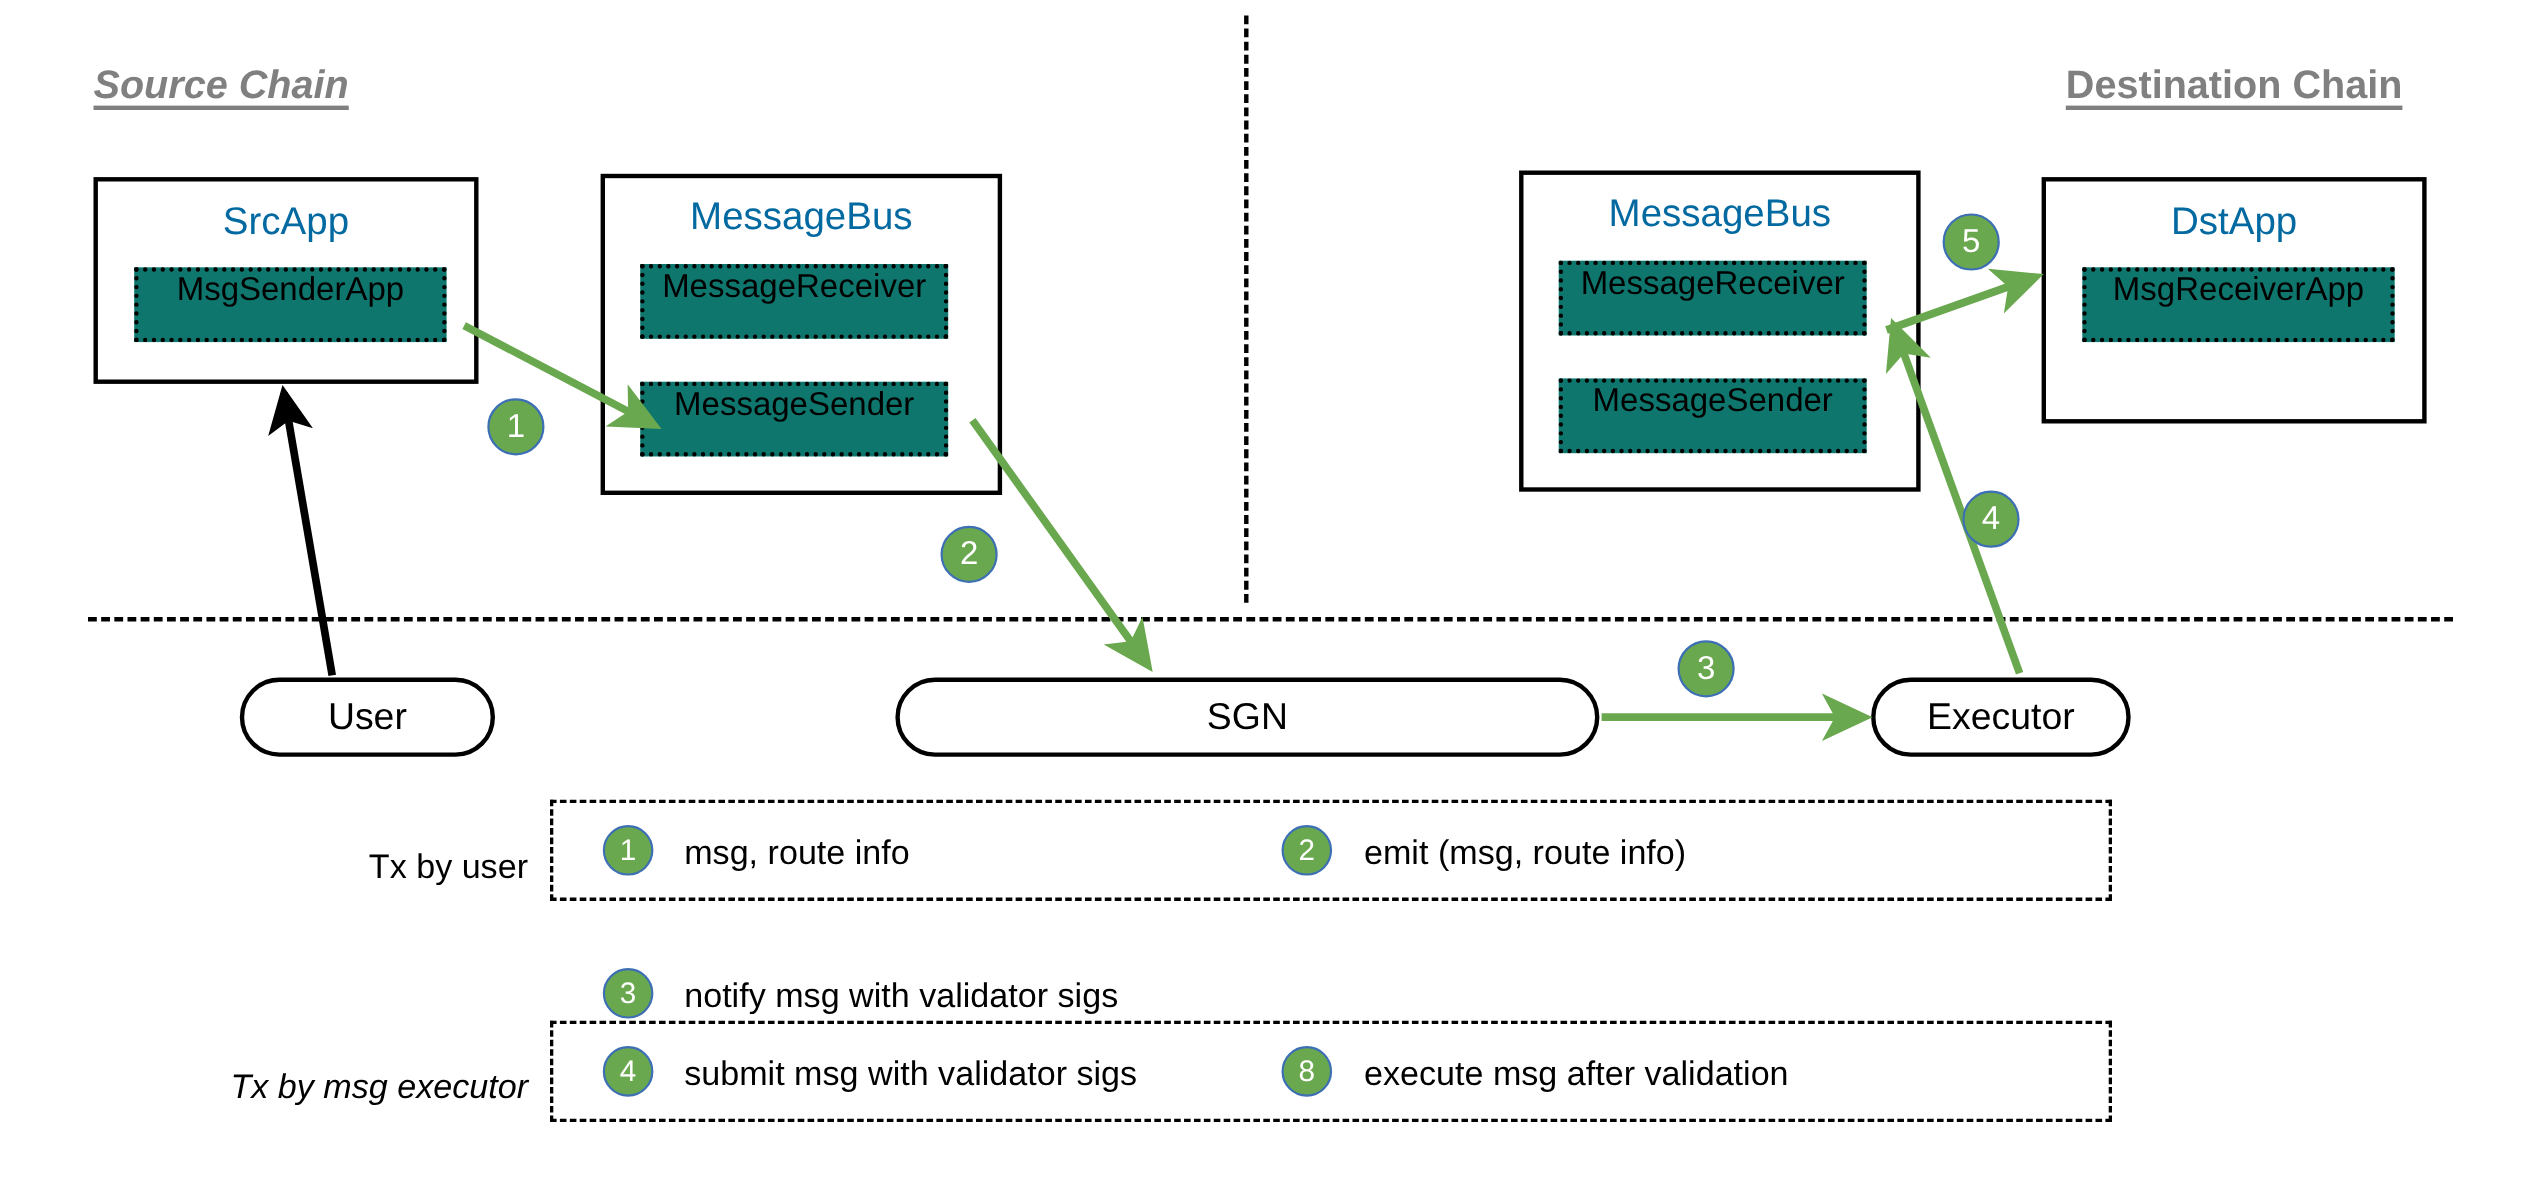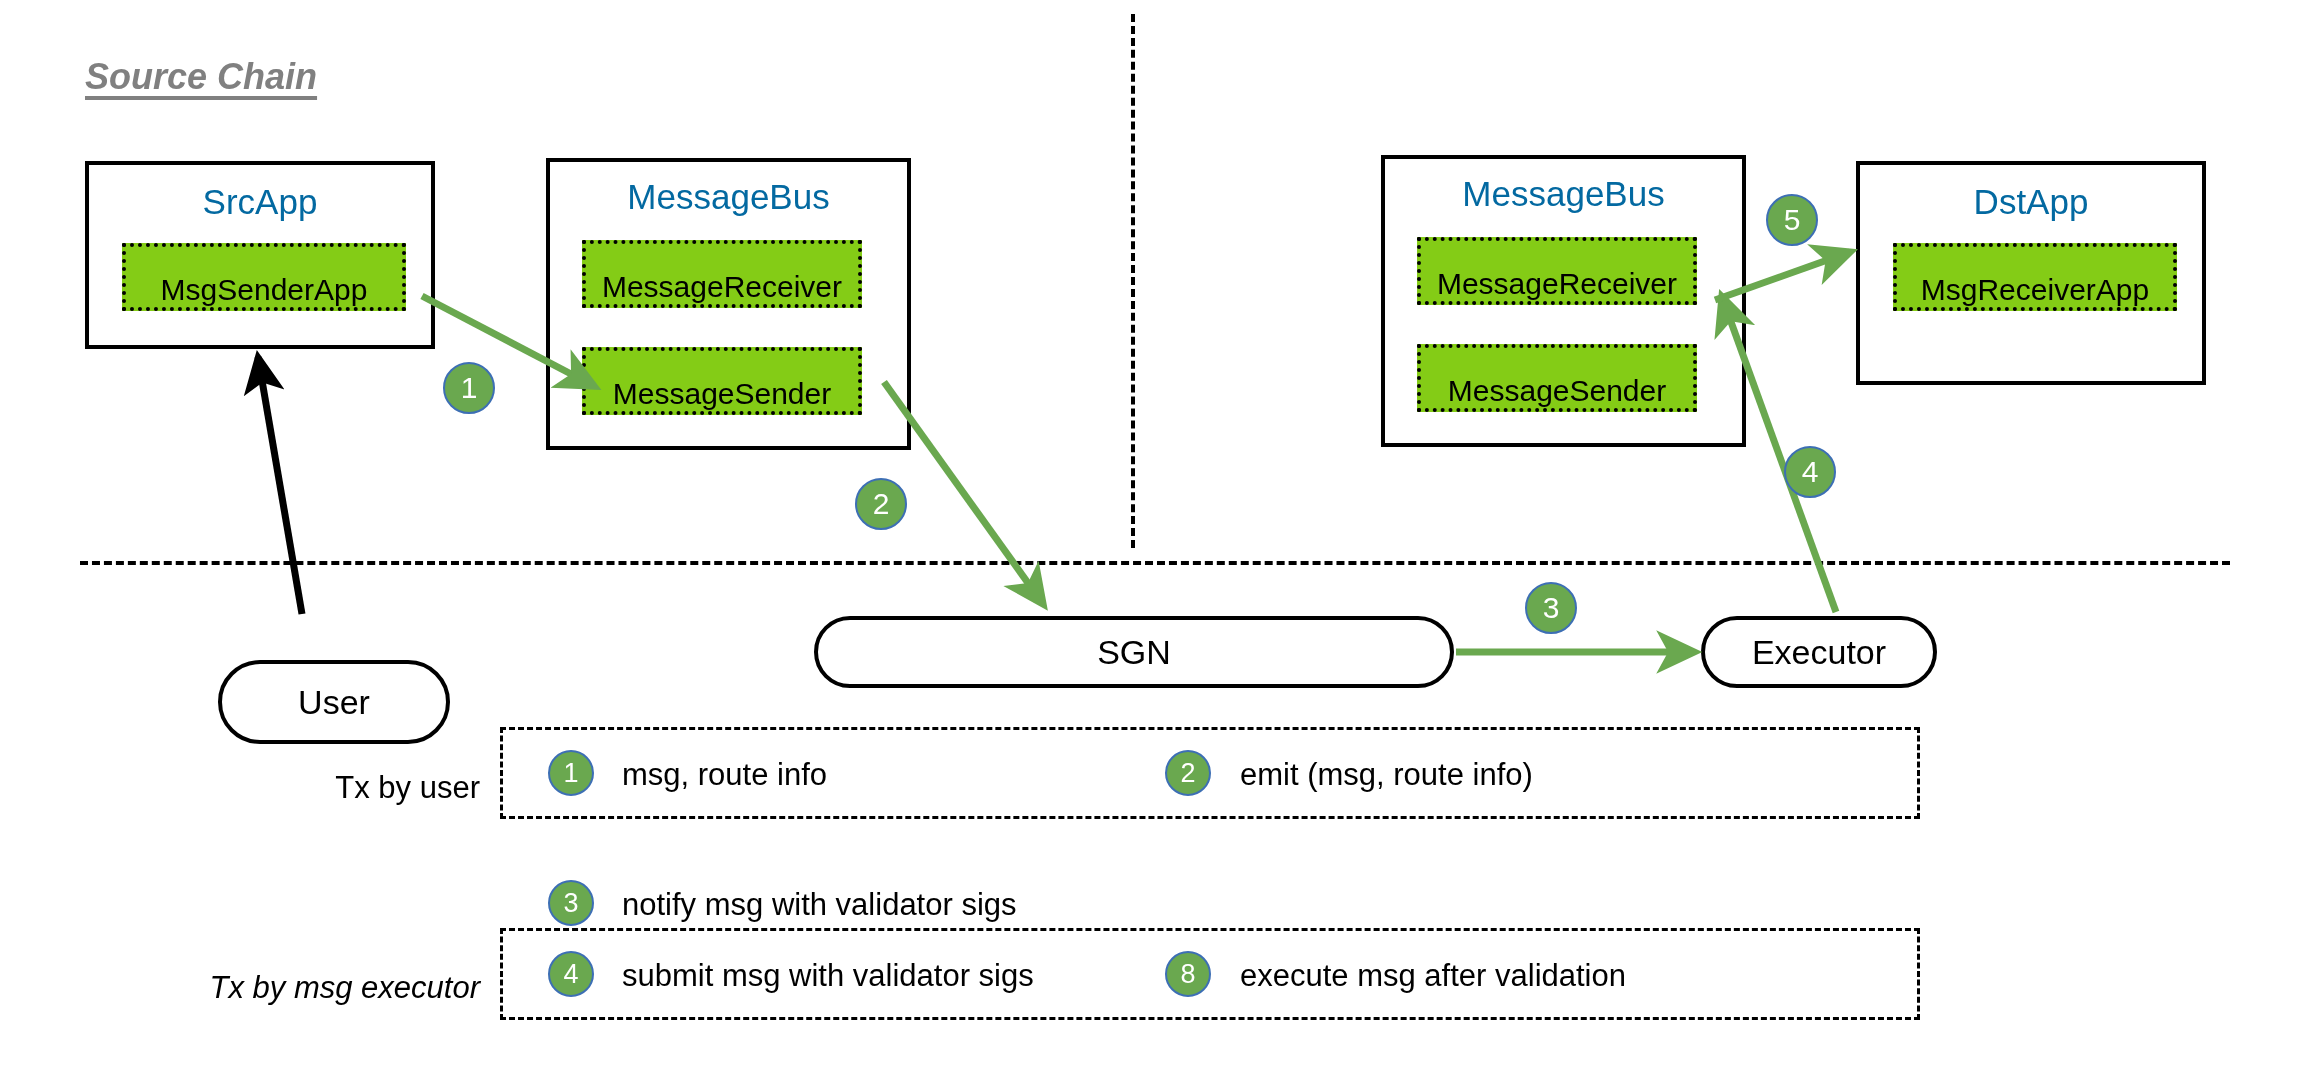--- a/index.html
+++ b/index.html
@@ -38,24 +38,24 @@
     box-sizing: border-box;
   }
   .node-title {
     text-align: center;
     font-size: 35px;
     color: #0369a1;
     white-space: nowrap;
   }
   .inner-box {
     border: 4px dotted #000000;
-    background: #84cc16;
+    background: #0f766e;
     box-sizing: border-box;
     display: flex;
-    align-items: flex-end;
+    align-items: flex-start;
     justify-content: center;
   }
   .inner-label {
     font-size: 30px;
     color: #000000;
     white-space: nowrap;
   }
 
   
   .pill {
@@ -123,20 +123,21 @@
     height: 1078px;
     pointer-events: none;
   }
 </style>
 </head>
 <body>
 
 <div id="canvas">
 
   <div class="abs chain-header" style="left:85px; top:56px;font-style:italic;">Source Chain</div>
+  <div class="abs chain-header" style="left:1878px; top:56px;">Destination Chain</div>
 
   <div class="abs v-divider" style="left:1131px; top:14px; height:534px;"></div>
 
   <div class="abs h-divider" style="left:80px; top:561px; width:2150px;"></div>
 
   <div class="abs node-box" style="left:85px; top:161px; width:350px; height:188px;">
     <div class="node-title" style="margin-top:17px;">SrcApp</div>
     <div class="inner-box abs" style="left:33px; top:78px; width:284px; height:68px;">
       <span class="inner-label">MsgSenderApp</span>
     </div>
@@ -162,21 +163,21 @@
     </div>
   </div>
 
   <div class="abs node-box" style="left:1856px; top:161px; width:350px; height:224px;">
     <div class="node-title" style="margin-top:17px;">DstApp</div>
     <div class="inner-box abs" style="left:33px; top:78px; width:284px; height:68px;">
       <span class="inner-label">MsgReceiverApp</span>
     </div>
   </div>
 
-  <div class="abs pill" style="left:218px; top:616px; width:232px; height:84px;margin-top:44px;">
+  <div class="abs pill" style="left:218px; top:616px; width:232px; height:72px;">
     <span class="pill-label">User</span>
   </div>
 
   <div class="abs pill" style="left:814px; top:616px; width:640px; height:72px;">
     <span class="pill-label">SGN</span>
   </div>
 
   <div class="abs pill" style="left:1701px; top:616px; width:236px; height:72px;">
     <span class="pill-label">Executor</span>
   </div>

